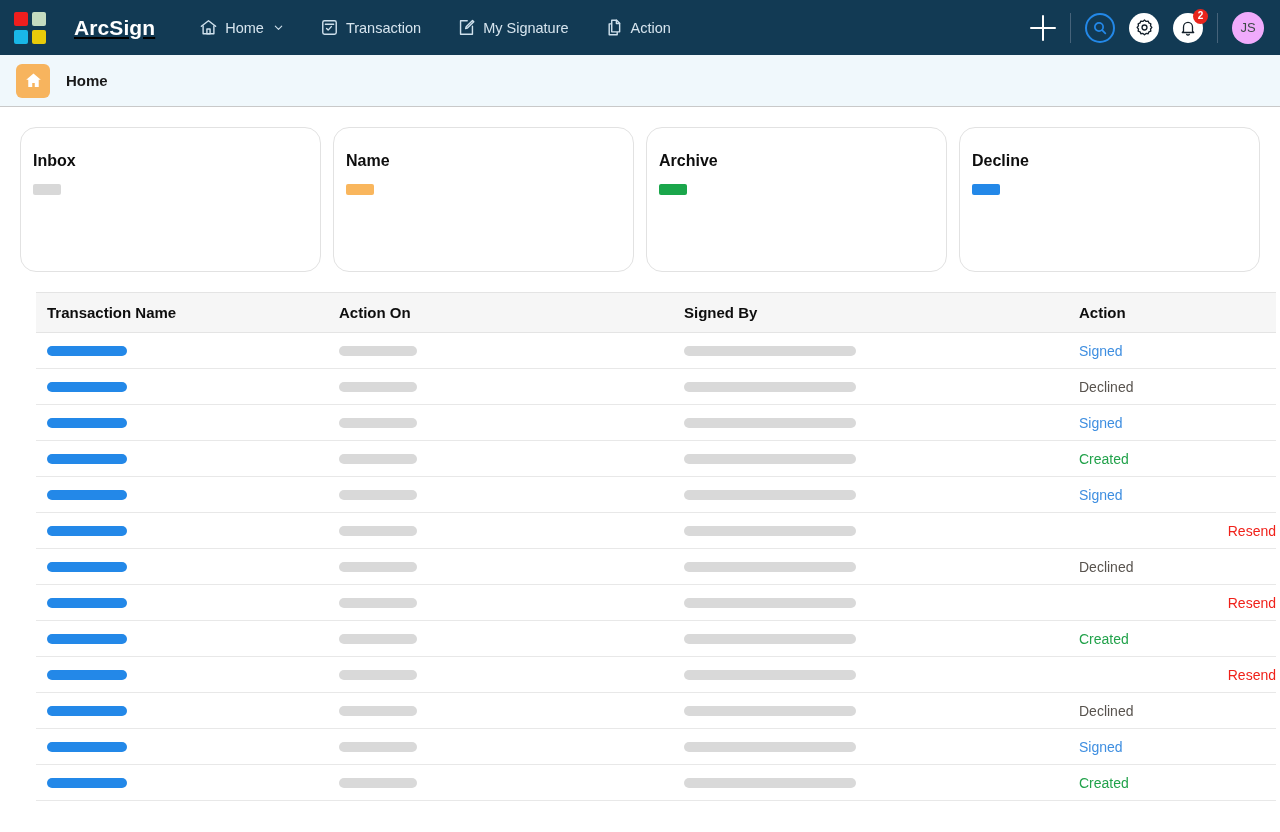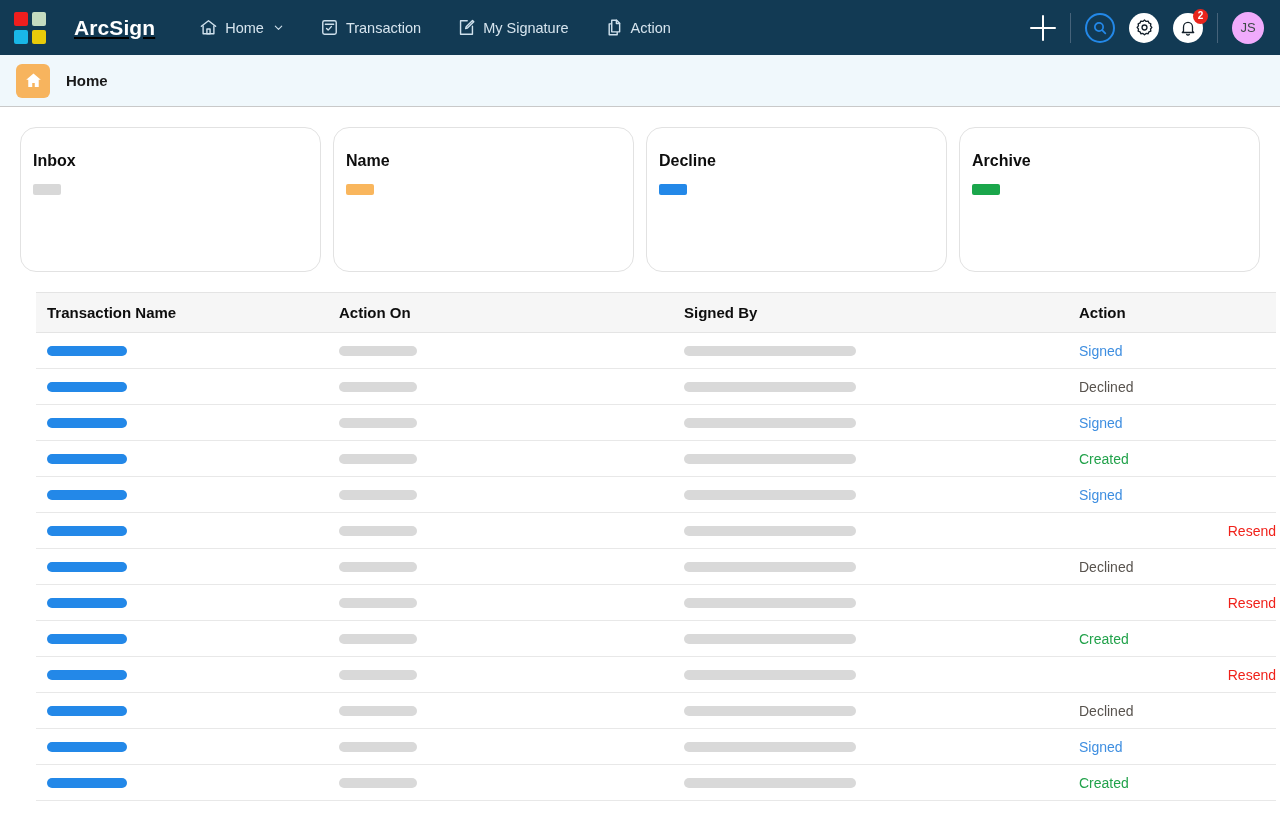--- a/index.html
+++ b/index.html
@@ -320,26 +320,26 @@
 <div class="cards" id="cards">
     <div class="card">
       <div class="card-title">Inbox</div>
       <div class="card-bar" style="background: rgb(216, 216, 216); width: 28px;"></div>
     </div>
     <div class="card">
       <div class="card-title">Name</div>
       <div class="card-bar" style="background: rgb(249, 182, 93); width: 28px;"></div>
     </div>
     <div class="card">
+      <div class="card-title">Archive</div>
+      <div class="card-bar" style="background: rgb(26, 166, 75); width: 28px;"></div>
+    </div>
+    <div class="card">
       <div class="card-title">Decline</div>
       <div class="card-bar" style="background: rgb(35, 136, 232); width: 28px;"></div>
-    </div>
-    <div class="card">
-      <div class="card-title">Archive</div>
-      <div class="card-bar" style="background: rgb(26, 166, 75); width: 28px;"></div>
     </div>
   </div>
 
 <div class="table-wrap">
   <table>
     <thead>
       <tr>
         <th class="col-name">Transaction Name</th>
         <th class="col-on">Action On</th>
         <th class="col-by">Signed By</th>

